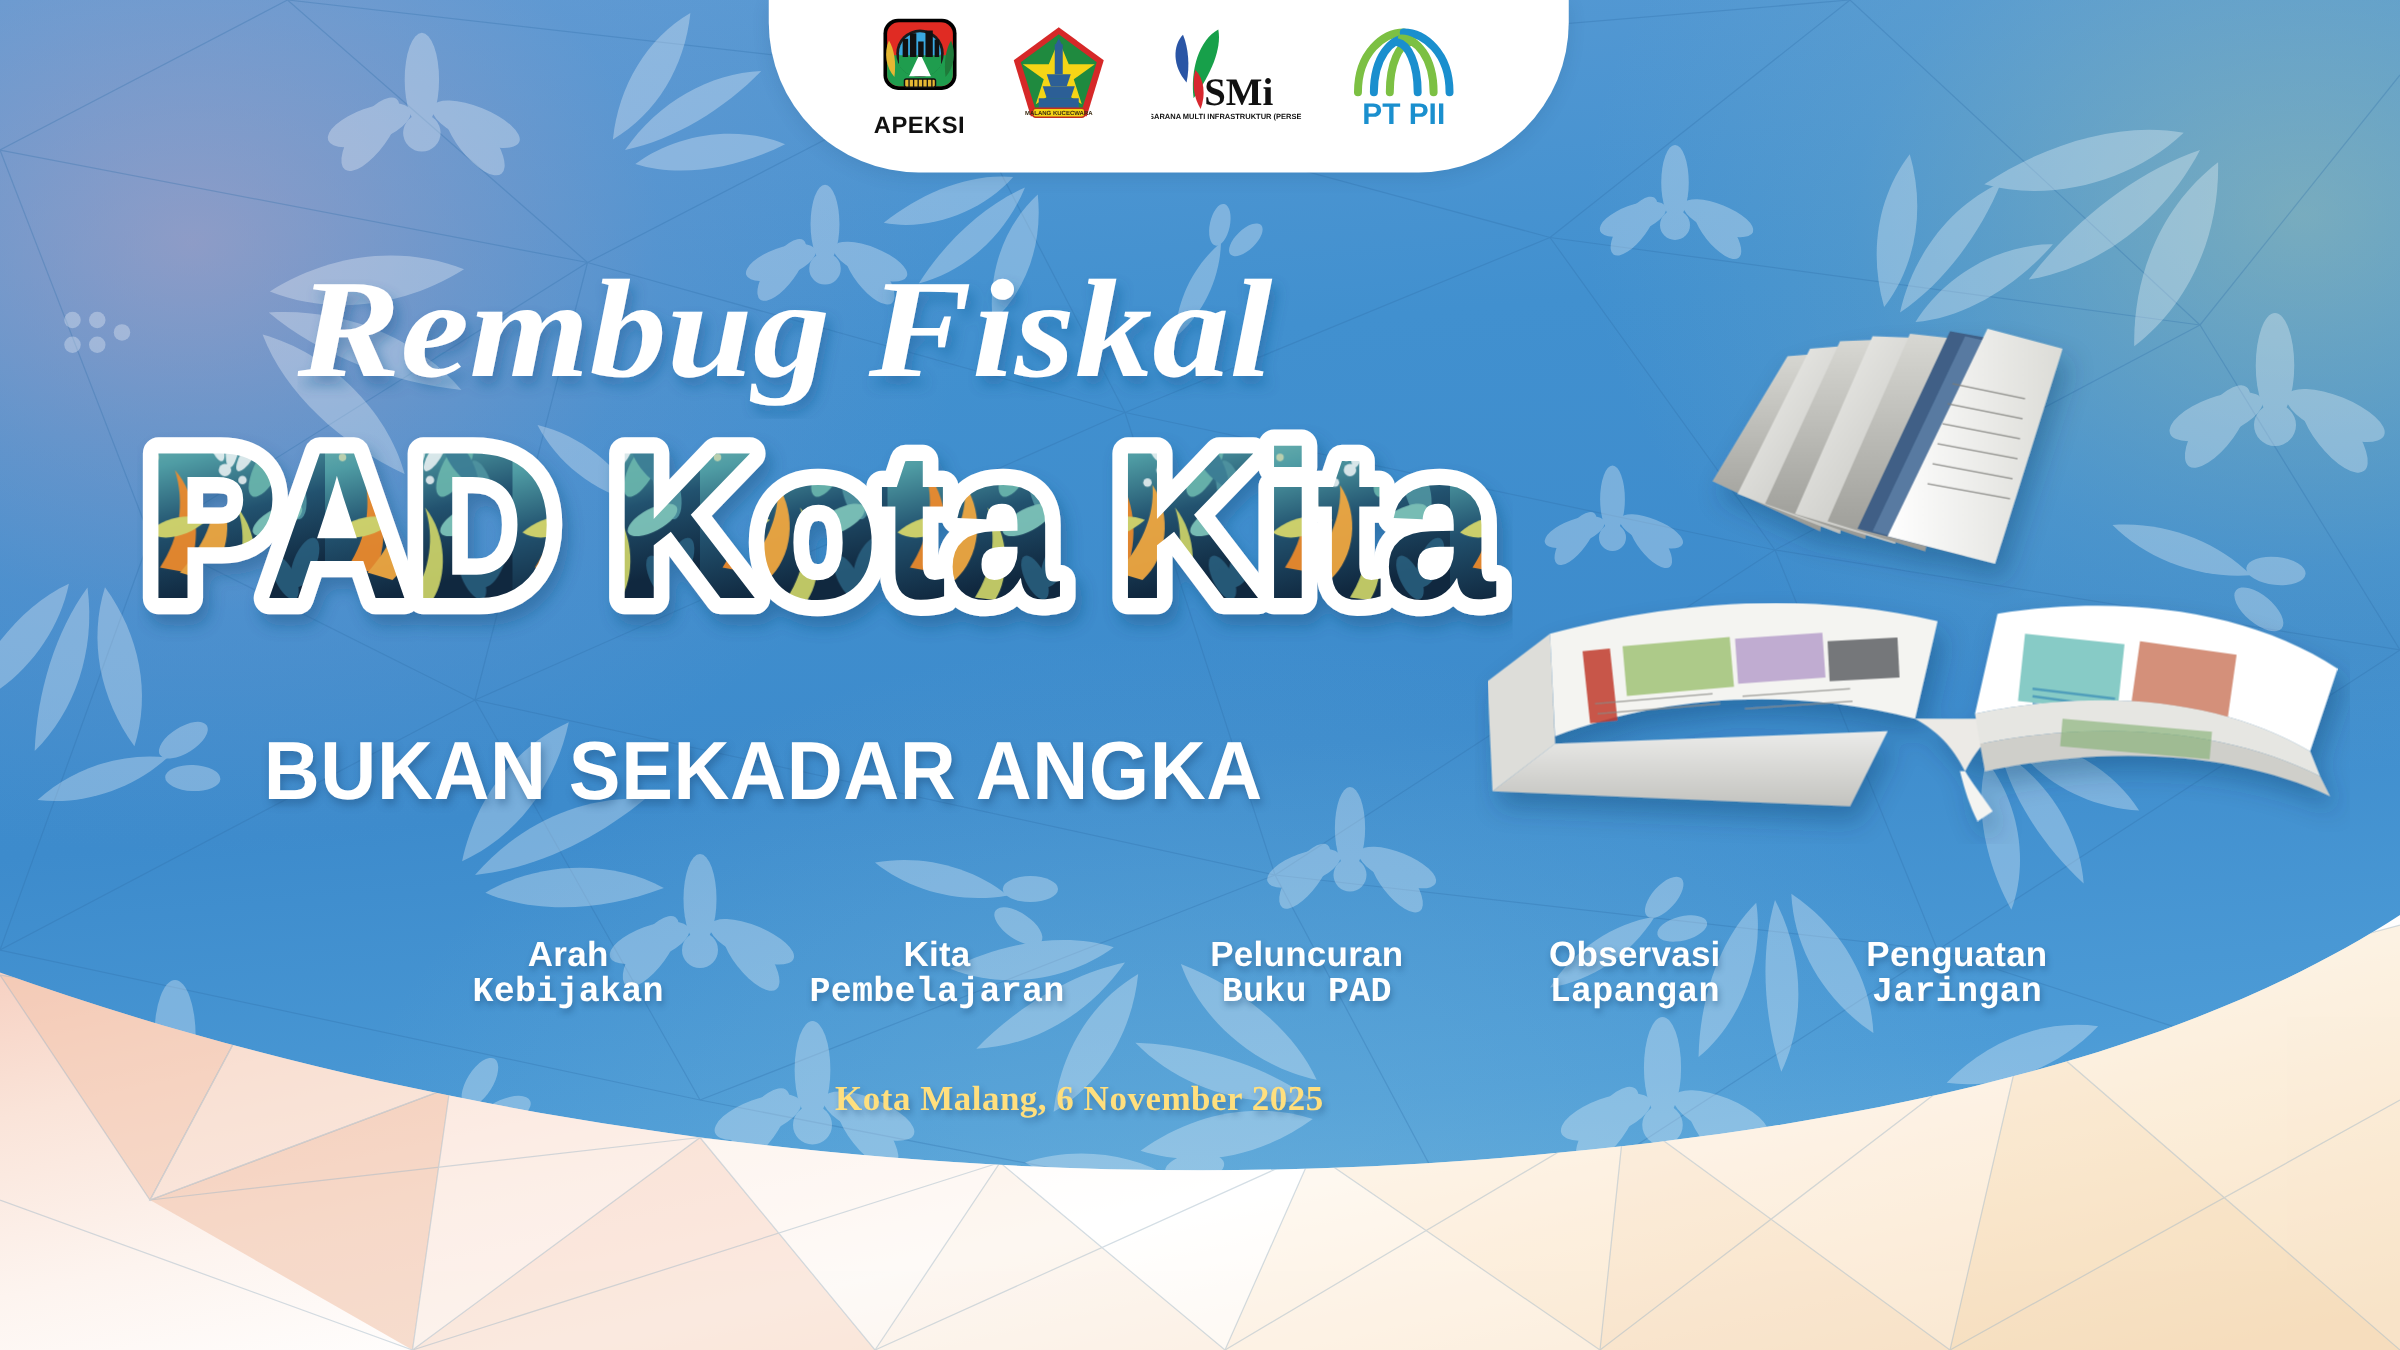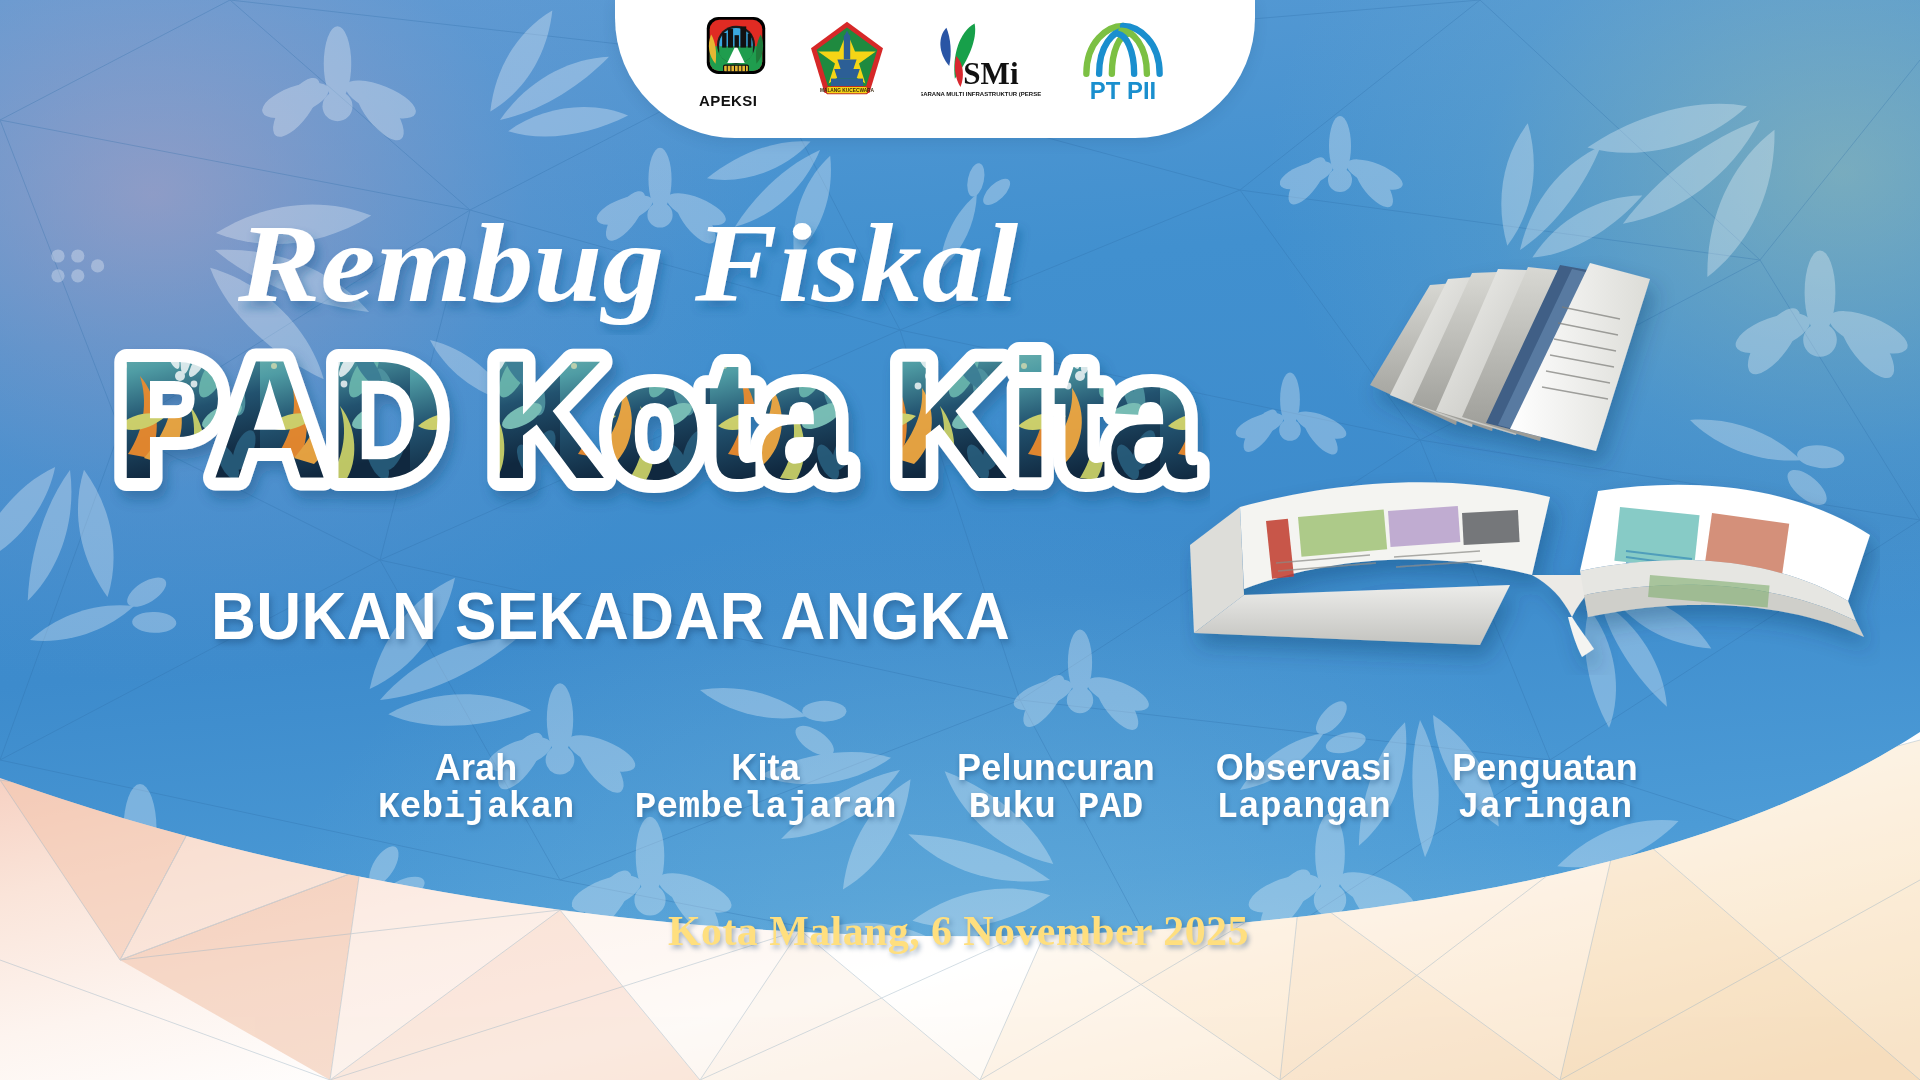--- a/index.html
+++ b/index.html
@@ -80,34 +80,34 @@
   
   .pillars {
     position:absolute; left:330px; top:748px;
     width:1260px;
     display:flex; align-items:flex-start; justify-content:space-between;
     z-index:13;
   }
   .pillar {
     text-align:center;
     color:#ffffff;
-    font-size:36px;
+    font-size:28px;
     font-weight:bold;
     line-height:1.12;
     letter-spacing:.2px;
     text-shadow:1px 3px 5px rgba(25,70,115,.45);
     white-space:nowrap;
   }
   .pillar .l1 { display:block; }
   .pillar .l2 { display:block;font-family:Liberation Mono, monospace; }
 
   
   .date-line {
-    position:absolute; left:620px; top:907px;
-    font-size:42px;
+    position:absolute; left:620px; top:864px;
+    font-size:28px;
     font-weight:bold;
     color:#ffdf7e;
     font-family:"Liberation Serif", serif;
     letter-spacing:.4px;
     text-shadow:2px 3px 5px rgba(25,70,115,.40);
     white-space:nowrap;
     z-index:13;
   }
 </style>
 </head>
@@ -249,21 +249,21 @@
         <rect x="33" y="70" width="34" height="9" rx="2" fill="#e5b733" stroke="#111" stroke-width="1.6"></rect>
         <g stroke="#111" stroke-width="1.4">
           <line x1="38" y1="70" x2="38" y2="79"></line>
             <line x1="43" y1="70" x2="43" y2="79"></line>
           <line x1="48" y1="70" x2="48" y2="79"></line>
             <line x1="53" y1="70" x2="53" y2="79"></line>
           <line x1="58" y1="70" x2="58" y2="79"></line>
             <line x1="63" y1="70" x2="63" y2="79"></line>
         </g>
       </svg>
-      <span class="logo-cap" style="font-size:15px;margin-top:3px;">APEKSI</span>
+      <span class="logo-cap" style="font-size:19px;margin-top:3px;">APEKSI</span>
     </div>
 
     <div class="logo">
       <svg width="80" height="84" viewBox="0 0 100 104">
         <path d="M50,3 L95,36 L78,92 H22 L5,36 Z" fill="#d62828"></path>
         <path d="M50,10 L88,38 L73,86 H27 L12,38 Z" fill="#1f8a3f"></path>
         <path d="M50,16 L60,40 L86,40 L65,55 L73,80 L50,65 L27,80 L35,55 L14,40 L40,40 Z" fill="#f5d516"></path>
         <g fill="#2c5f96">
           <rect x="46" y="20" width="8" height="30"></rect>
           <polygon points="50,14 54,22 46,22"></polygon>

